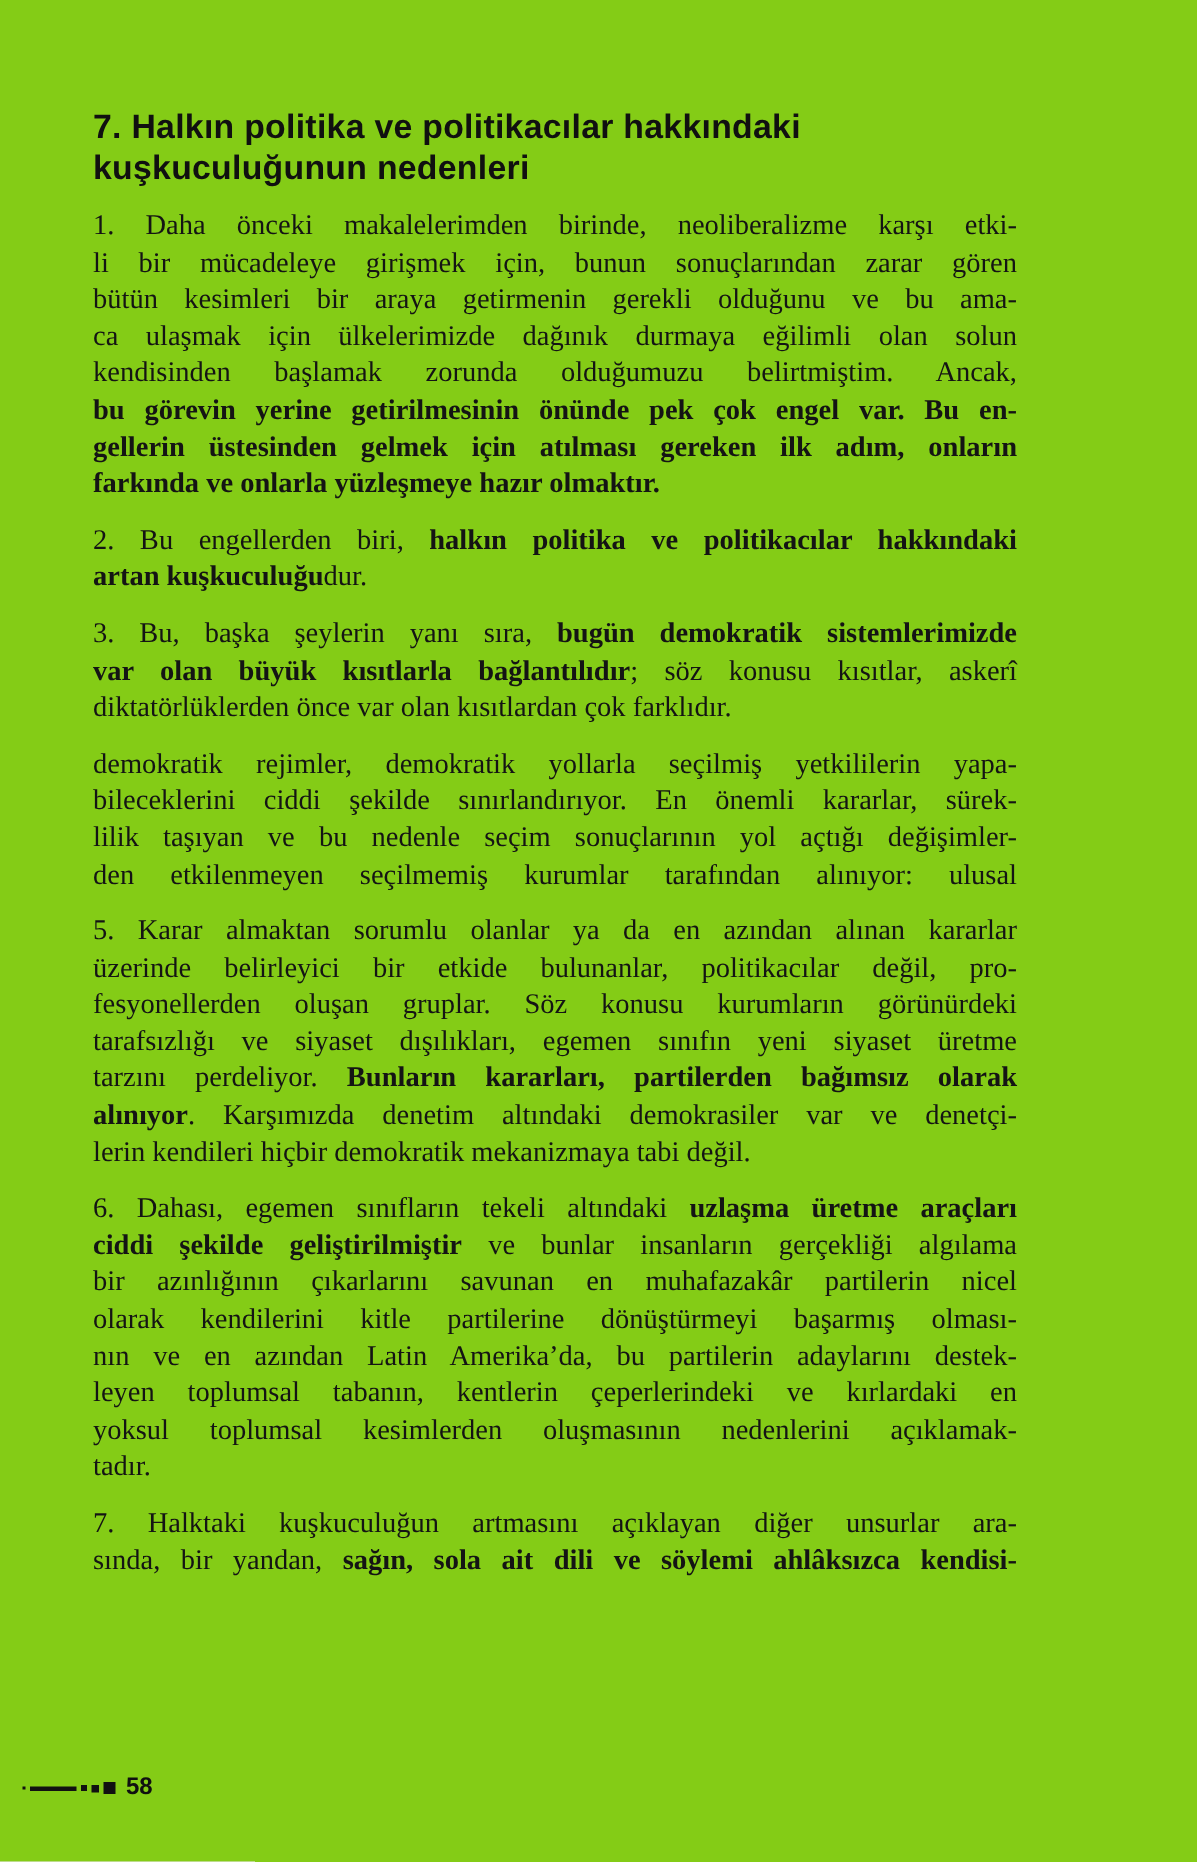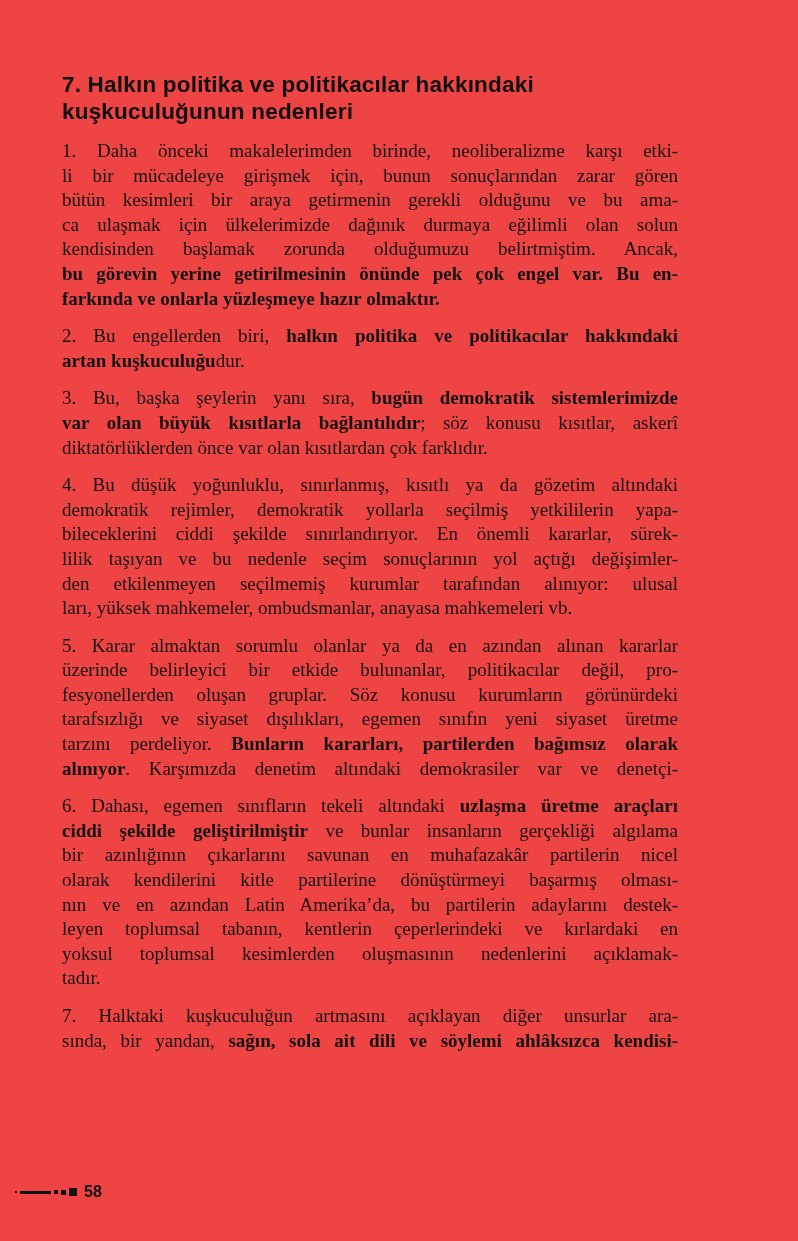--- a/index.html
+++ b/index.html
@@ -1,21 +1,21 @@
 <!DOCTYPE html>
 <html><head>
 <meta charset="utf-8">
 <style>
   html, body { margin: 0; padding: 0; background: #e9e9e9; }
   .page {
     position: relative;
     width: 798px;
     height: 1241px;
     margin: 0 auto;
-    background: #ef4444;
+    background: #84cc16;
     color: #141414;
     overflow: hidden;
     font-family: "Liberation Serif", "DejaVu Serif", serif;
   }
   .content {
     position: absolute;
     left: 62px;
     top: 71px;
     width: 616px;
   }
@@ -86,46 +86,46 @@
       <span class="heading-line">kuşkuculuğunun nedenleri</span>
     </h1>
     <div class="body-text" id="paragraphs">
         <p class="para">
           <span class="line"><span>1. Daha önceki makalelerimden birinde, neoliberalizme karşı etki-</span></span>
           <span class="line"><span>li bir mücadeleye girişmek için, bunun sonuçlarından zarar gören</span></span>
           <span class="line"><span>bütün kesimleri bir araya getirmenin gerekli olduğunu ve bu ama-</span></span>
           <span class="line"><span>ca ulaşmak için ülkelerimizde dağınık durmaya eğilimli olan solun</span></span>
           <span class="line"><span>kendisinden başlamak zorunda olduğumuzu belirtmiştim. Ancak,</span></span>
           <span class="line"><span class="b">bu görevin yerine getirilmesinin önünde pek çok engel var. Bu en-</span></span>
+          <span class="line"><span class="b">gellerin üstesinden gelmek için atılması gereken ilk adım, onların</span></span>
           <span class="line last"><span class="b">farkında ve onlarla yüzleşmeye hazır olmaktır.</span></span>
         </p>
         <p class="para">
           <span class="line"><span>2. Bu engellerden biri, </span><span class="b">halkın politika ve politikacılar hakkındaki</span></span>
           <span class="line last"><span class="b">artan kuşkuculuğu</span><span>dur.</span></span>
         </p>
         <p class="para">
           <span class="line"><span>3. Bu, başka şeylerin yanı sıra, </span><span class="b">bugün demokratik sistemlerimizde</span></span>
           <span class="line"><span class="b">var olan büyük kısıtlarla bağlantılıdır</span><span>; söz konusu kısıtlar, askerî</span></span>
           <span class="line last"><span>diktatörlüklerden önce var olan kısıtlardan çok farklıdır.</span></span>
         </p>
         <p class="para">
-          <span class="line"><span>4. Bu düşük yoğunluklu, sınırlanmış, kısıtlı ya da gözetim altındaki</span></span>
           <span class="line"><span>demokratik rejimler, demokratik yollarla seçilmiş yetkililerin yapa-</span></span>
           <span class="line"><span>bileceklerini ciddi şekilde sınırlandırıyor. En önemli kararlar, sürek-</span></span>
           <span class="line"><span>lilik taşıyan ve bu nedenle seçim sonuçlarının yol açtığı değişimler-</span></span>
           <span class="line"><span>den etkilenmeyen seçilmemiş kurumlar tarafından alınıyor: ulusal</span></span>
-          <span class="line last"><span>ları, yüksek mahkemeler, ombudsmanlar, anayasa mahkemeleri vb.</span></span>
         </p>
         <p class="para">
           <span class="line"><span>5. Karar almaktan sorumlu olanlar ya da en azından alınan kararlar</span></span>
           <span class="line"><span>üzerinde belirleyici bir etkide bulunanlar, politikacılar değil, pro-</span></span>
           <span class="line"><span>fesyonellerden oluşan gruplar. Söz konusu kurumların görünürdeki</span></span>
           <span class="line"><span>tarafsızlığı ve siyaset dışılıkları, egemen sınıfın yeni siyaset üretme</span></span>
           <span class="line"><span>tarzını perdeliyor. </span><span class="b">Bunların kararları, partilerden bağımsız olarak</span></span>
           <span class="line"><span class="b">alınıyor</span><span>. Karşımızda denetim altındaki demokrasiler var ve denetçi-</span></span>
+          <span class="line last"><span>lerin kendileri hiçbir demokratik mekanizmaya tabi değil.</span></span>
         </p>
         <p class="para">
           <span class="line"><span>6. Dahası, egemen sınıfların tekeli altındaki </span><span class="b">uzlaşma üretme araçları</span></span>
           <span class="line"><span class="b">ciddi şekilde geliştirilmiştir</span><span> ve bunlar insanların gerçekliği algılama</span></span>
           <span class="line"><span>bir azınlığının çıkarlarını savunan en muhafazakâr partilerin nicel</span></span>
           <span class="line"><span>olarak kendilerini kitle partilerine dönüştürmeyi başarmış olması-</span></span>
           <span class="line"><span>nın ve en azından Latin Amerika’da, bu partilerin adaylarını destek-</span></span>
           <span class="line"><span>leyen toplumsal tabanın, kentlerin çeperlerindeki ve kırlardaki en</span></span>
           <span class="line"><span>yoksul toplumsal kesimlerden oluşmasının nedenlerini açıklamak-</span></span>
           <span class="line last"><span>tadır.</span></span>

